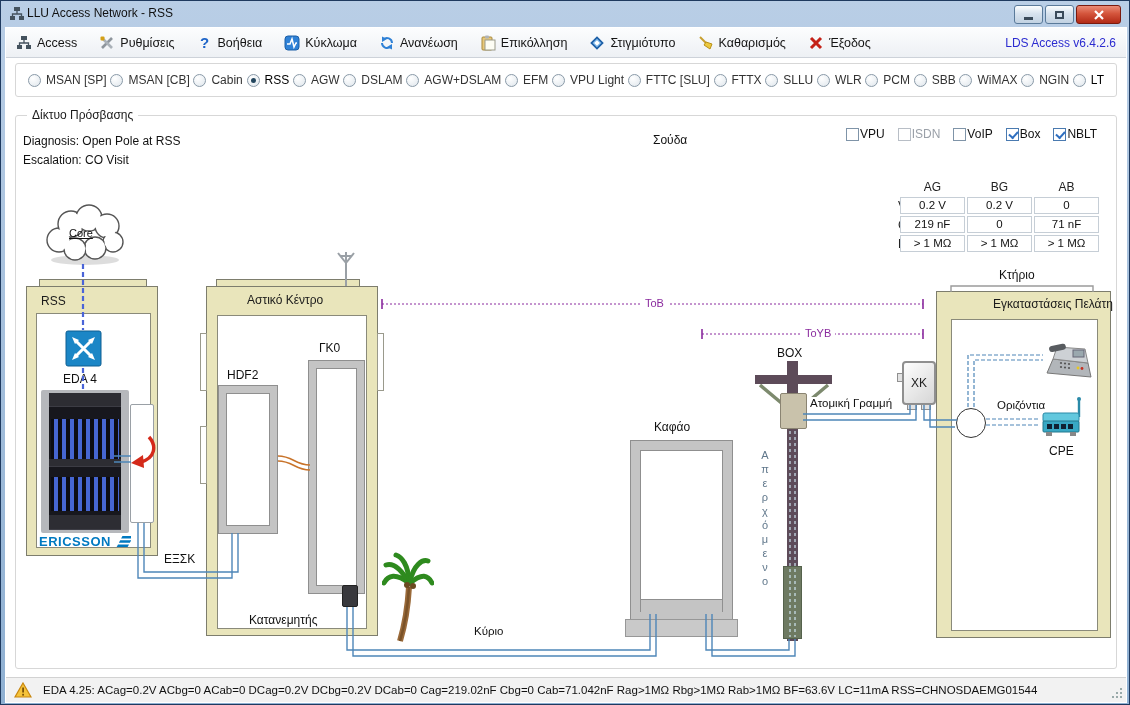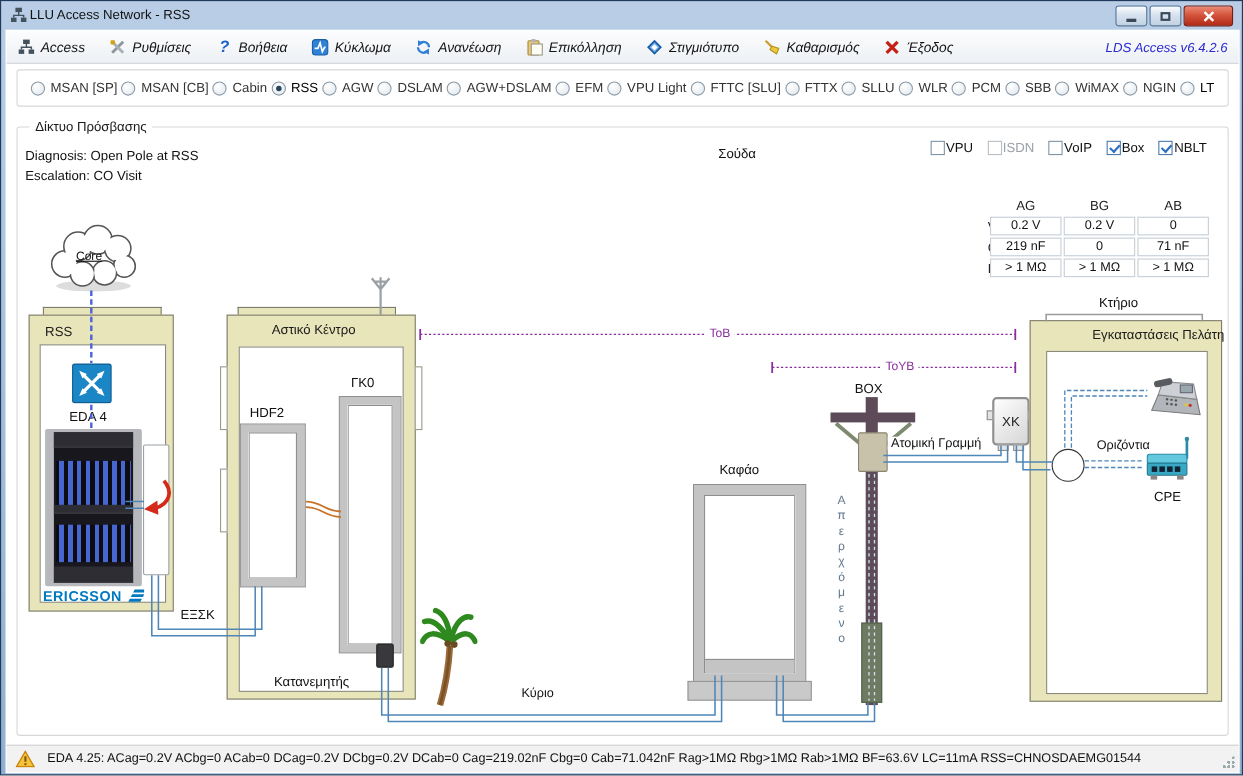--- a/index.html
+++ b/index.html
@@ -14,21 +14,21 @@
   .win-btn { width:29px; height:19px; border:1px solid #5a7a9a; border-radius:3px;
              background:linear-gradient(#fbfdfe,#d7e2ee 45%,#c2d2e2); display:flex; align-items:center; justify-content:center; }
   .win-btn.close { width:45px; background:linear-gradient(#eb8b76,#d4553c 45%,#b22a16); border-color:#7a1a0e; }
   .min-glyph { width:9px; height:3px; background:#3a4a5a; margin-top:7px; }
   .max-glyph { width:9px; height:8px; border:2px solid #3a4a5a; background:transparent; }
 
   
   .client { left:4px; top:26px; width:1122px; height:676px; background:#fff; }
 
   .toolbar { left:5px; top:27px; width:1120px; height:30px; background:linear-gradient(#fcfdfe,#edf0f4);
-             border-bottom:1px solid #cdd2d9; display:flex; align-items:center; padding:0 10px; gap:22px;font-style:italic; }
+             border-bottom:1px solid #cdd2d9; display:flex; align-items:center; padding:0 10px; gap:22px; }
   .tb-item { display:flex; align-items:center; gap:5px; cursor:default; }
   .tb-label { font-size:12.5px; color:#141414; }
   .ic { width:16px; height:16px; display:inline-flex; align-items:center; justify-content:center; }
   .help-glyph { color:#1d64c8; font-weight:bold; font-size:15px; }
   .version { margin-left:auto; font-size:12px; color:#2b2bd0; }
 
   .mode-box { left:14px; top:62px; width:1102px; height:34px; border:1px solid #d7d7d7; border-radius:3px;
               display:flex; align-items:center; justify-content:space-between; padding:0 12px; background:#fff; }
   .radio { display:flex; align-items:center; gap:5px; }
   .rb { width:13px; height:13px; border:1px solid #8a9aa8; border-radius:50%;

